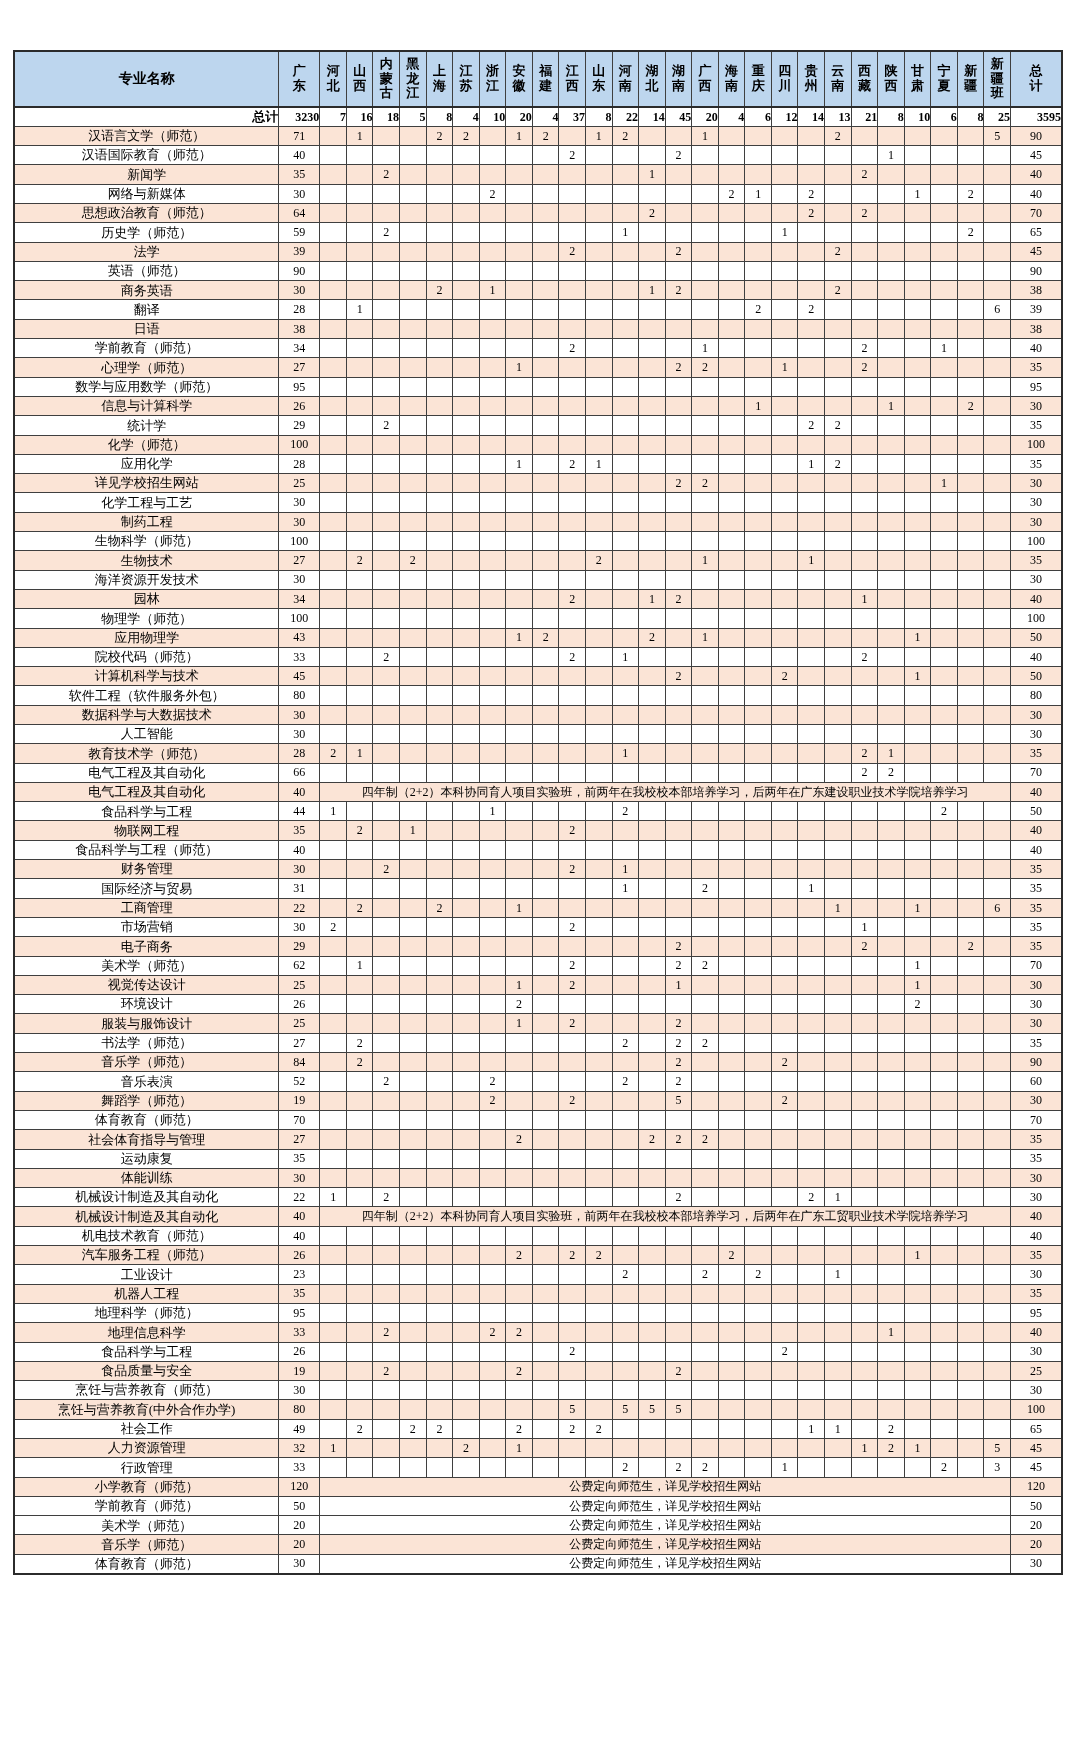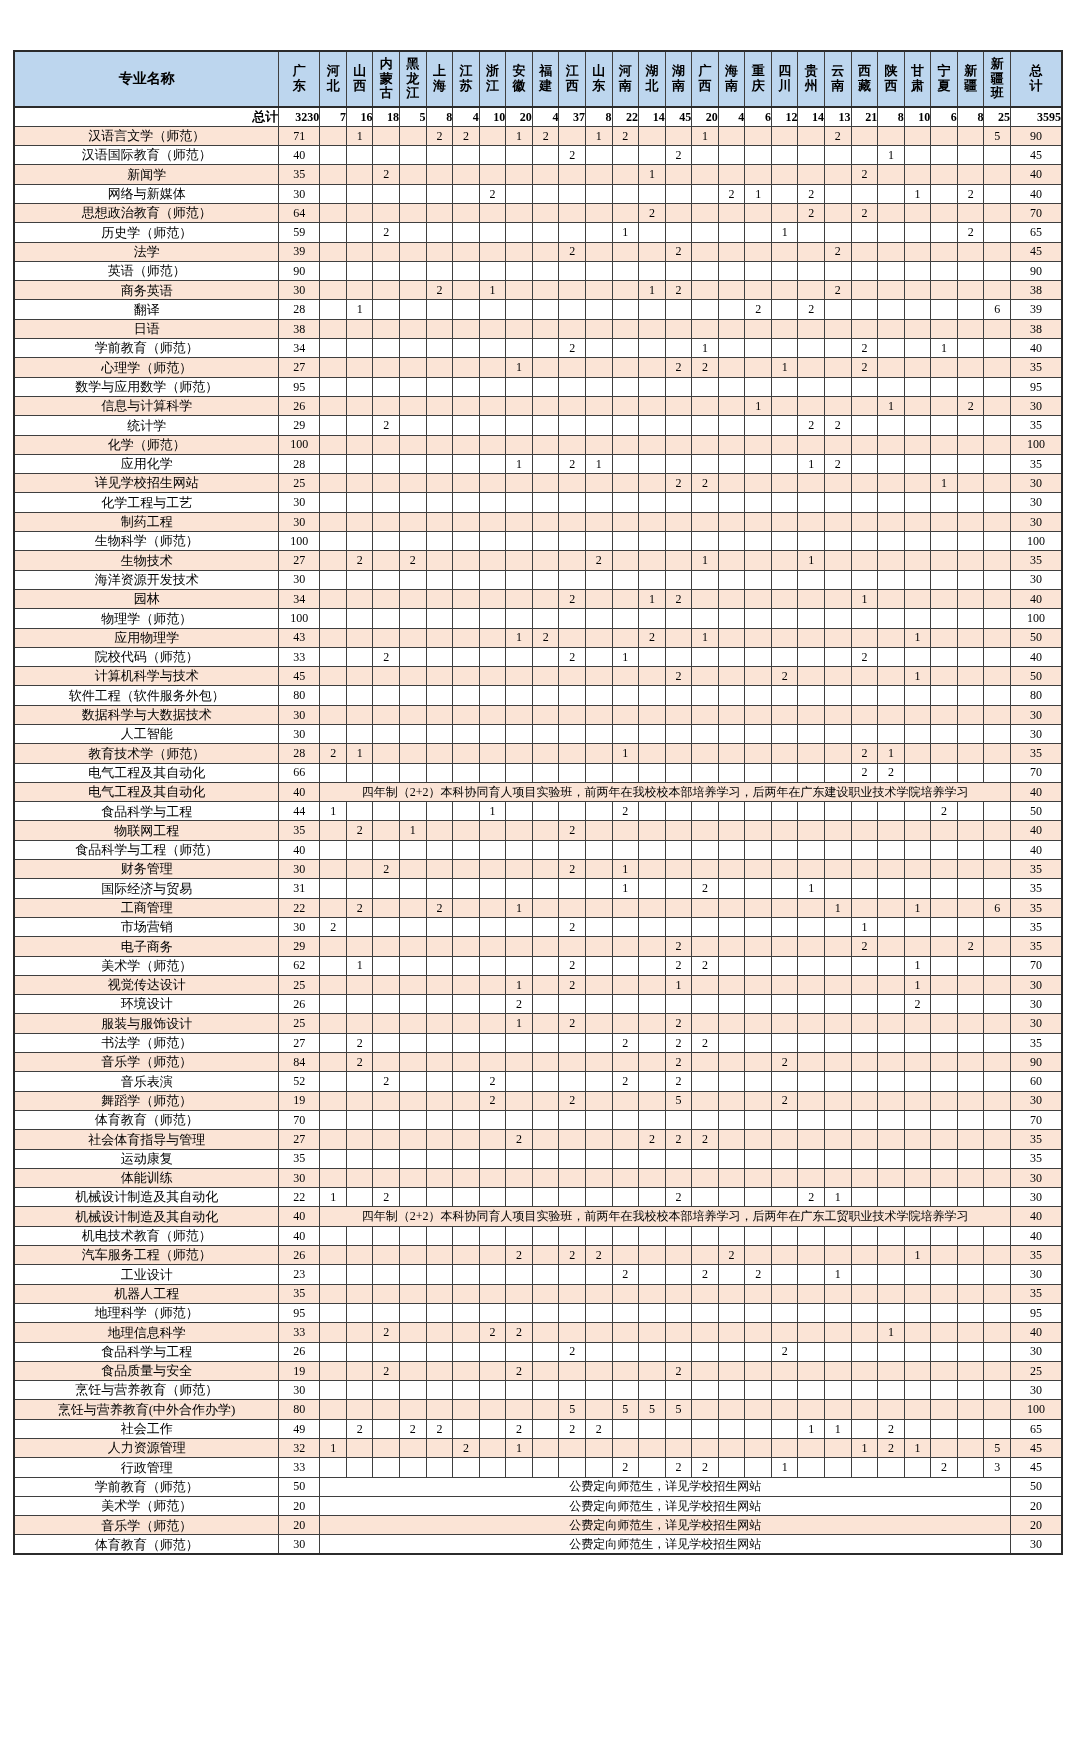--- a/index.html
+++ b/index.html
@@ -2266,20 +2266,26 @@
           <td></td>
           <td></td>
           <td></td>
           <td></td>
           <td></td>
           <td>2</td>
           <td></td>
           <td>3</td>
           <td>45</td>
         </tr>
+        <tr class="r pink">
+          <td class="name">小学教育（师范）</td>
+          <td>120</td>
+          <td class="note-cell" colspan="26">公费定向师范生，详见学校招生网站</td>
+          <td>120</td>
+        </tr>
         <tr class="r white">
           <td class="name">学前教育（师范）</td>
           <td>50</td>
           <td class="note-cell" colspan="26">公费定向师范生，详见学校招生网站</td>
           <td>50</td>
         </tr>
         <tr class="r white">
           <td class="name">美术学（师范）</td>
           <td>20</td>
           <td class="note-cell" colspan="26">公费定向师范生，详见学校招生网站</td>

